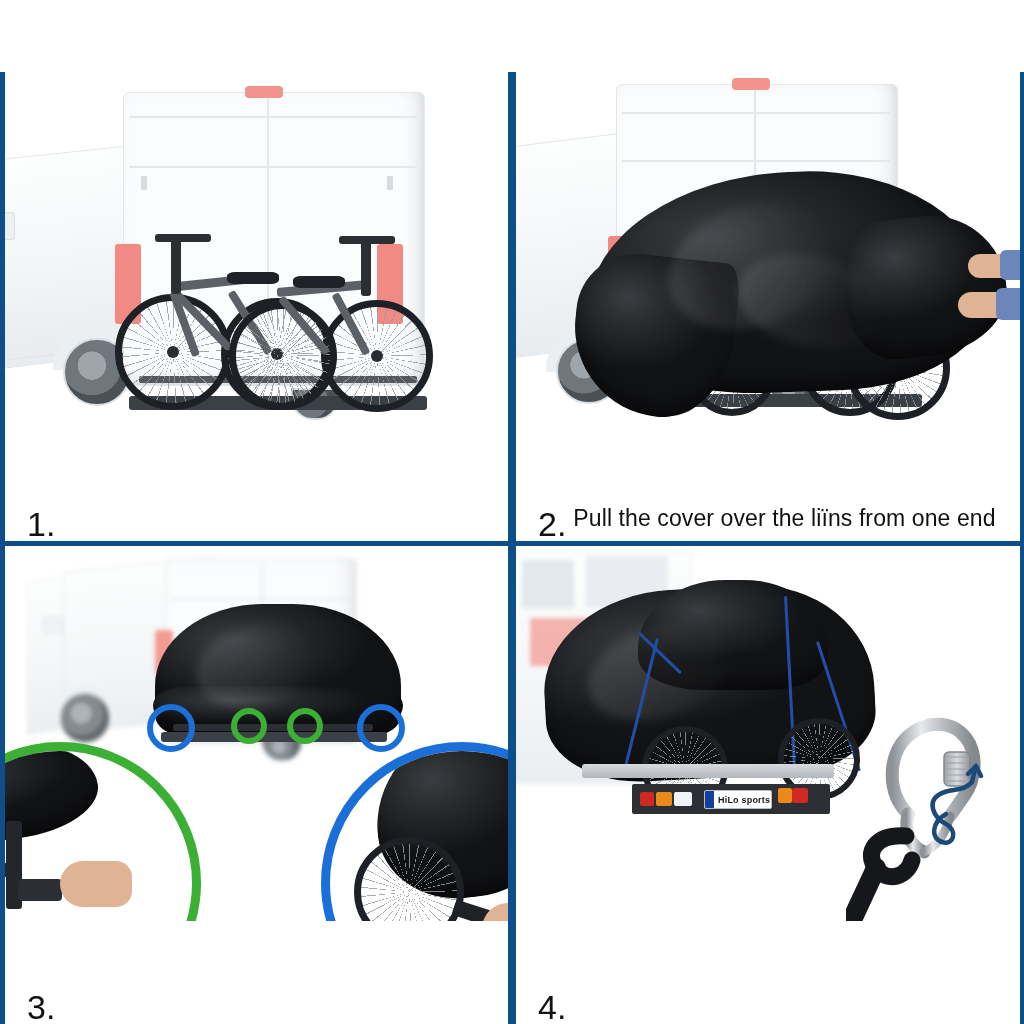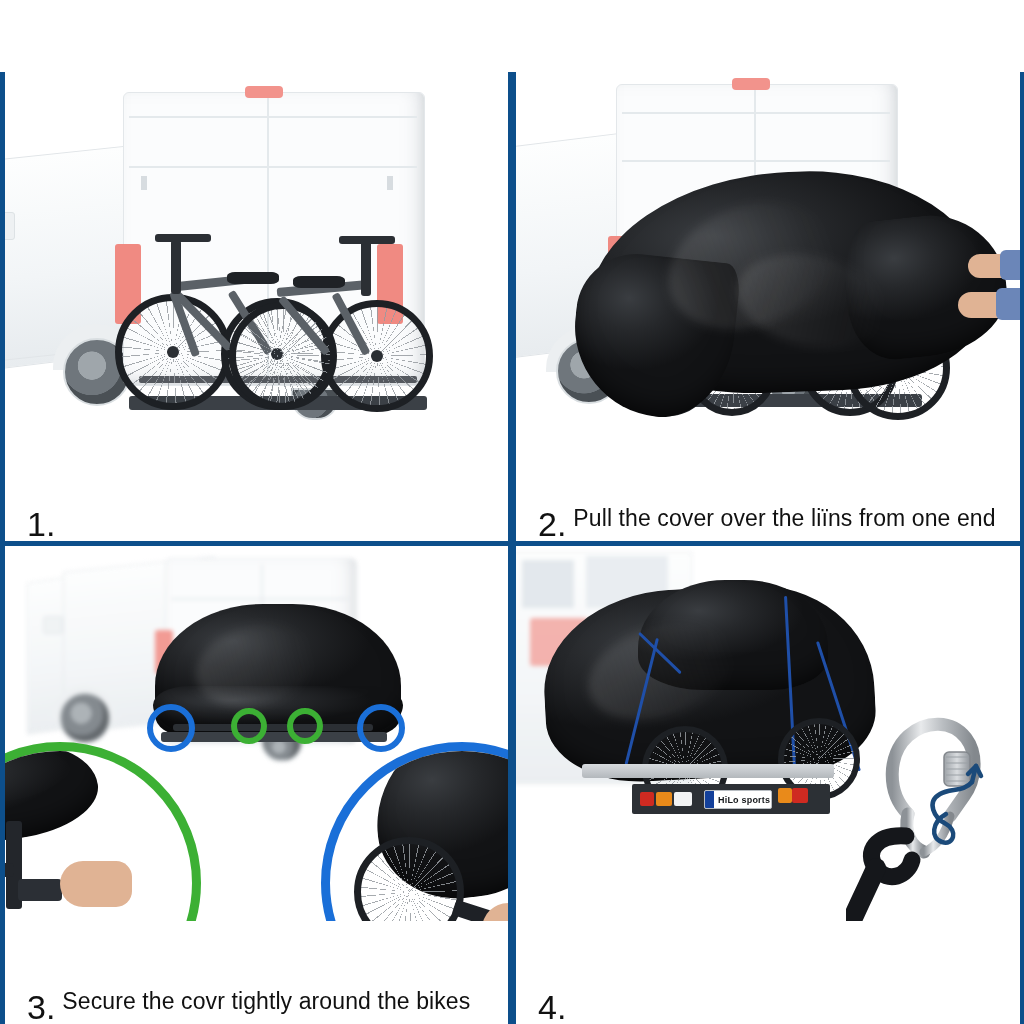--- a/index.html
+++ b/index.html
@@ -295,21 +295,20 @@
         <div class="bike-wheel" style="left:24px;top:86px;width:110px;height:110px;"></div>
 
         <div class="bike-bar" style="left:124px;top:148px;width:44px;height:16px;background:#1e2126;border-radius:4px;transform:rotate(18deg);"></div>
         <div class="hand" style="left:152px;top:152px;width:96px;height:54px;border-radius:26px 20px 20px 26px;"></div>
 
       </div>
     </div>
 
     <div class="caption">
       <div class="step-num">3.</div>
-      <div class="caption-text">Secure the covr tightly around the bikes</div>
     </div>
   </div>
 
   <div class="panel" id="panel-4">
     <div class="photo">
 
       <div class="van blur-bg">
         <div class="van-side" style="left:-16px;top:6px;width:190px;height:230px;"></div>
         <div class="van-doorline" style="left:6px;top:14px;width:52px;height:48px;background:#dfe5ea;"></div>
         <div class="van-doorline" style="left:70px;top:10px;width:82px;height:52px;background:#e6ebef;"></div>

